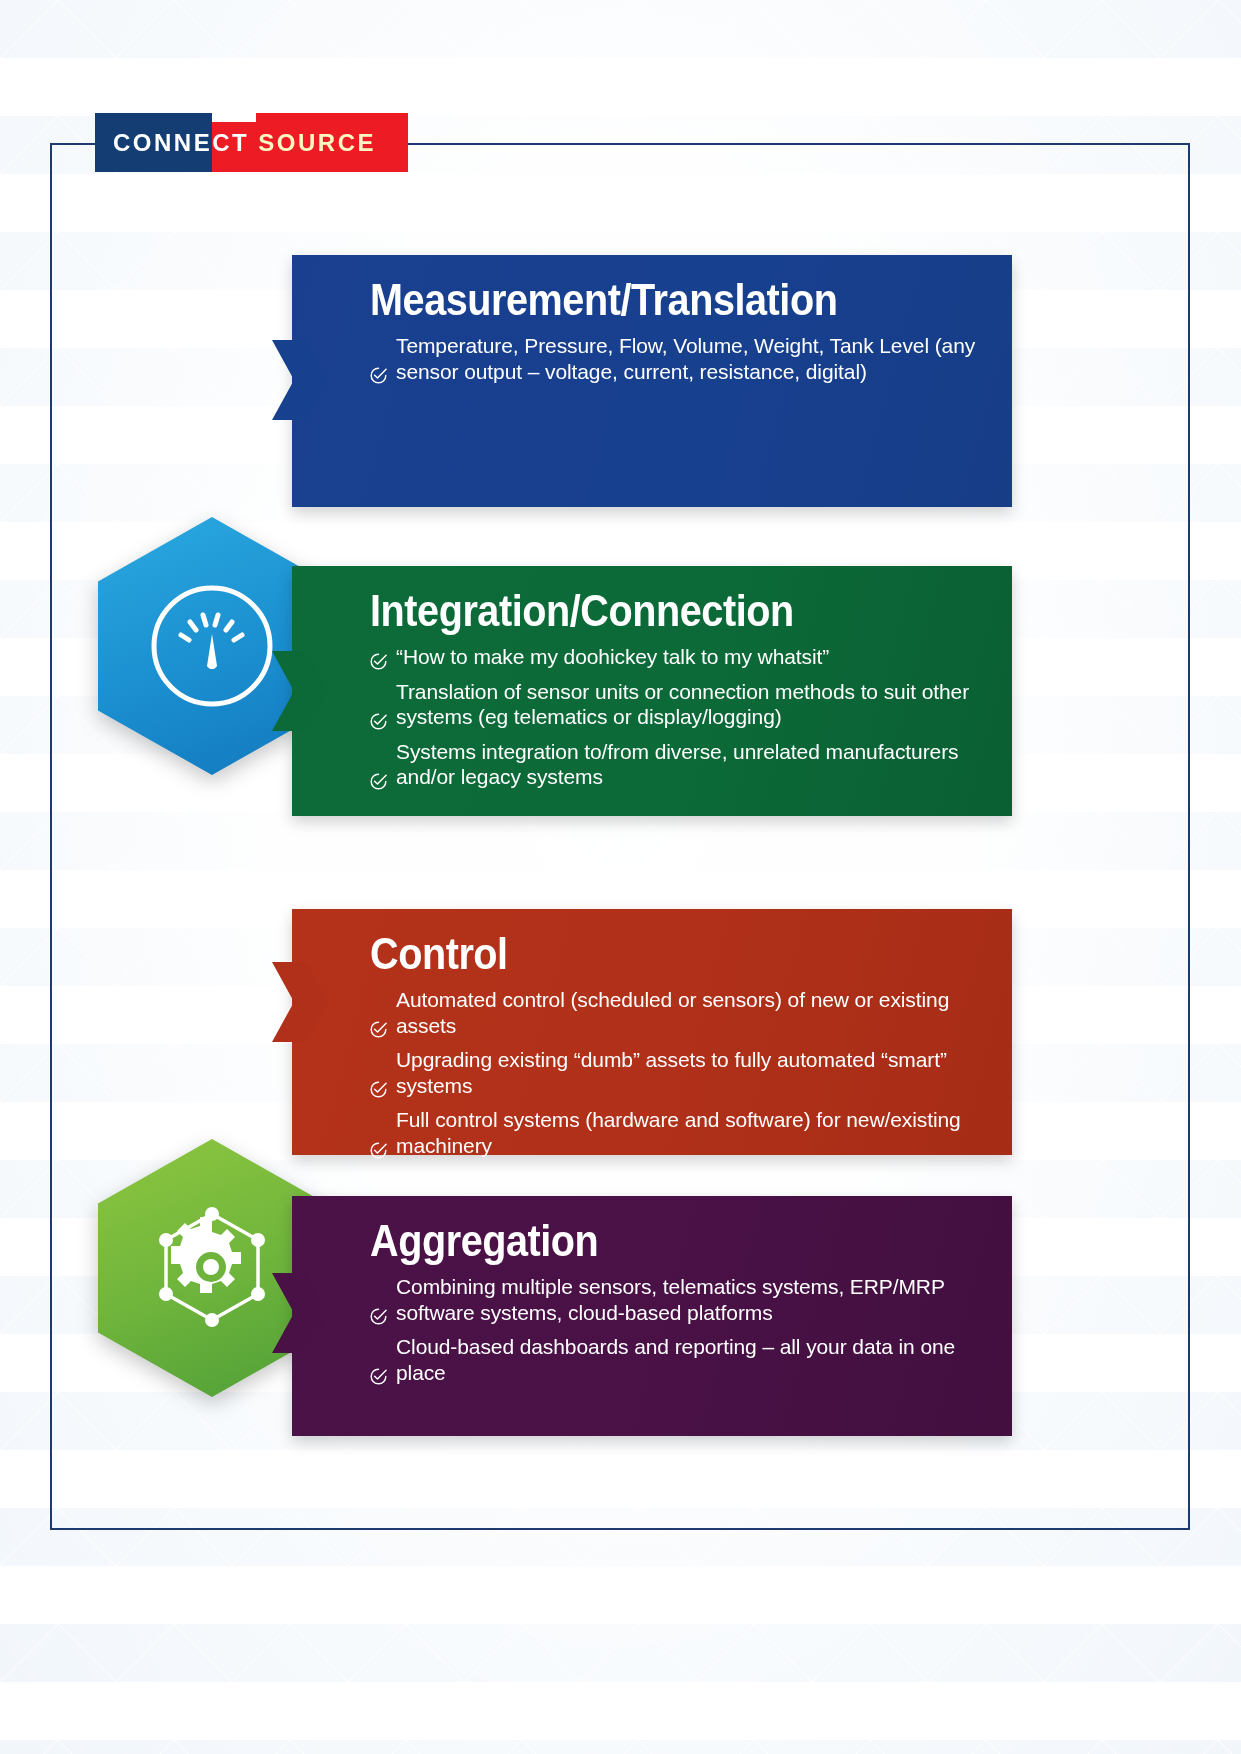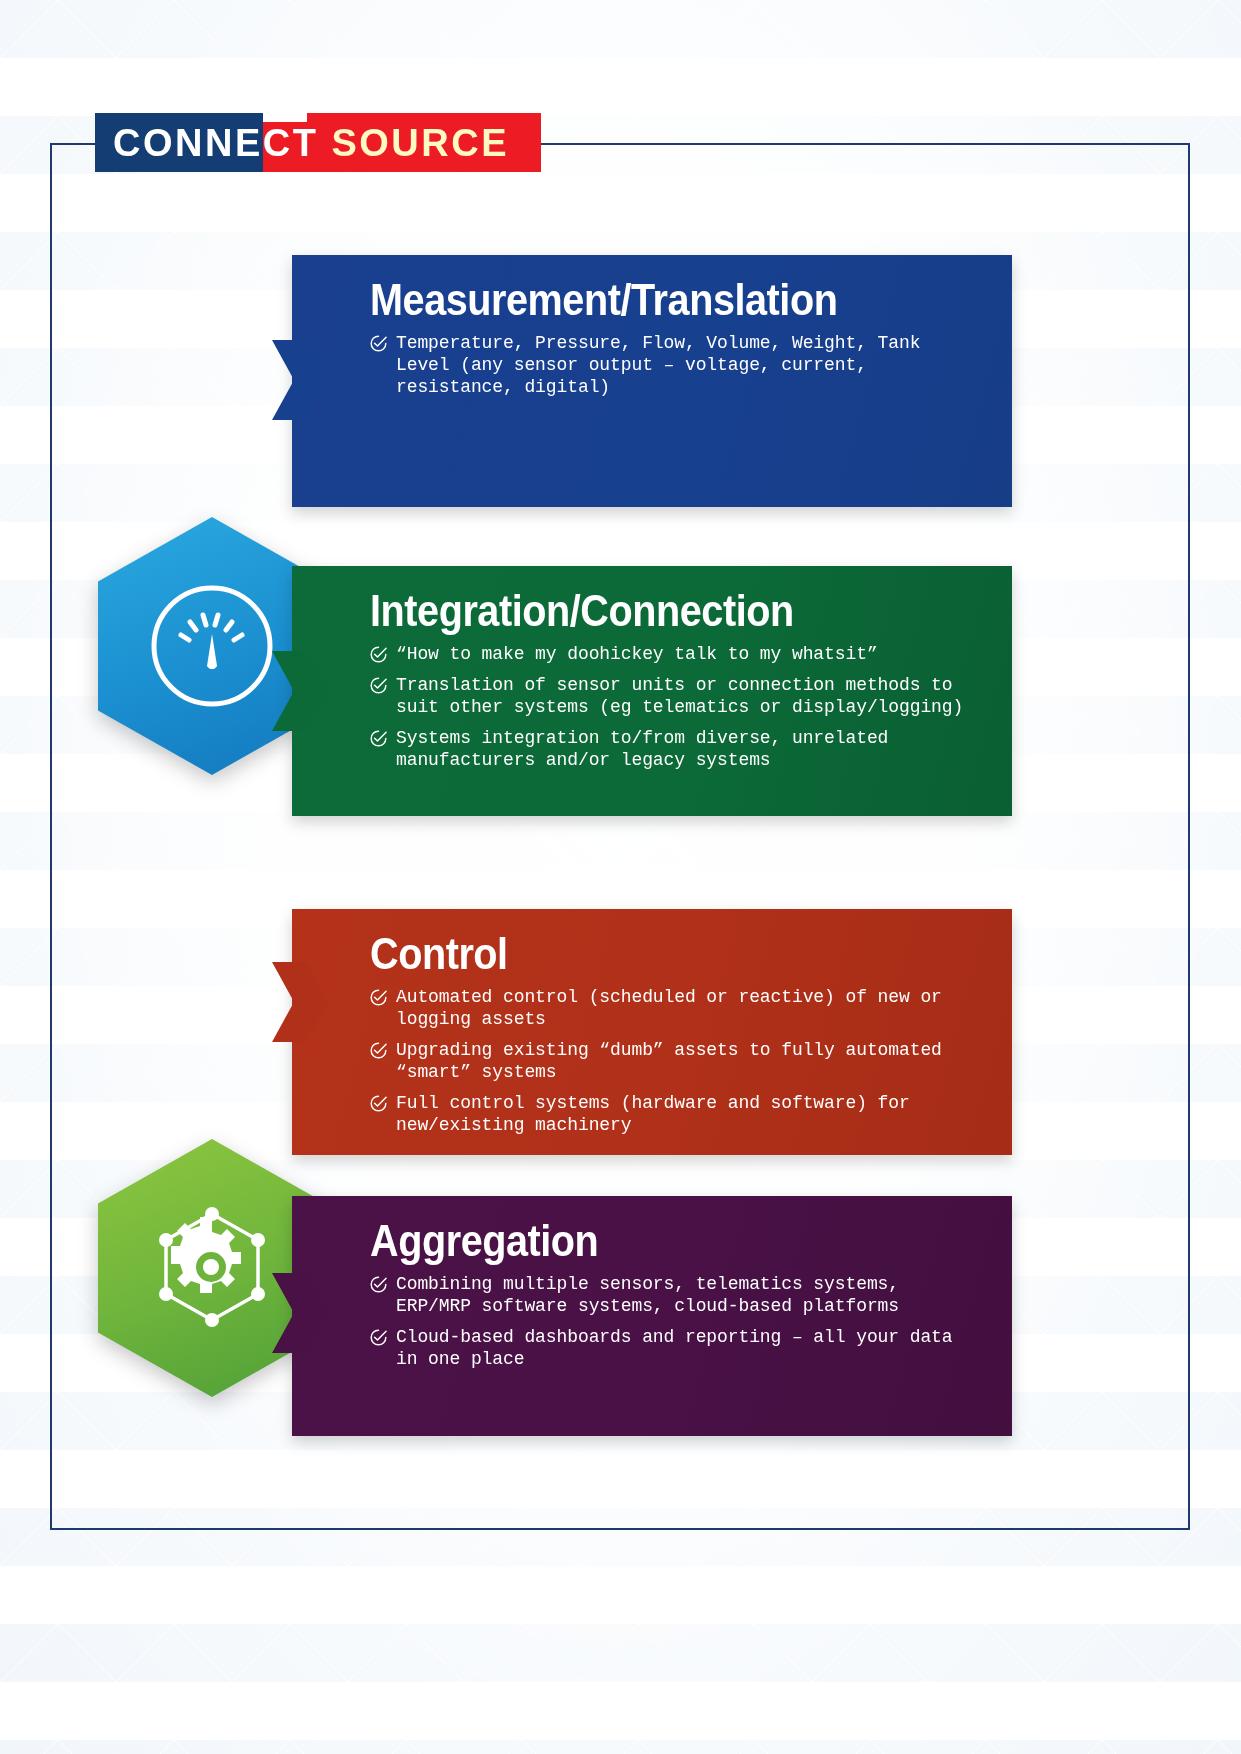--- a/index.html
+++ b/index.html
@@ -78,21 +78,21 @@
     content: "";
     position: absolute;
     left: 0;
     top: 0;
     width: 44px;
     height: 9px;
     background: #ffffff;
   }
   .logo-txt {
     font-family: "Liberation Sans", sans-serif;
-    font-size: 38px;
+    font-size: 24px;
     font-weight: 700;
     letter-spacing: 2.5px;
     white-space: pre;
   }
   .logo-w  { color: #ffffff; }
   .logo-n  { color: #fef9c3; font-weight: 700; letter-spacing: 2.5px; }
 
   
   .row {
     position: absolute;
@@ -117,26 +117,25 @@
     line-height: 1.02;
     letter-spacing: -.5px;
     transform: scaleX(.88);
     transform-origin: left center;
     white-space: nowrap;
     margin-bottom: 10px;
   }
   .bullets { list-style: none; }
   .bullet {
     display: flex;
-    align-items: flex-start;
-    font-size: 18px;
+    align-items: flex-end;
+    font-size: 21px;
     line-height: 1.22;
     margin-bottom: 9px;
     letter-spacing: -.1px;
-    font-family: Liberation Mono, monospace;
   }
   .bullet:last-child { margin-bottom: 0; }
   .bullet.sub { margin-left: 26px; }
   .tick {
     flex: 0 0 auto;
     width: 17px;
     height: 17px;
     margin-right: 9px;
     margin-top: 2px;
   }
@@ -313,21 +312,21 @@
   <div class="card">
     <div class="card-title">Control</div>
     <ul class="bullets">
       <li class="bullet">
         <span class="tick">
           <svg width="17" height="17" viewBox="0 0 20 20">
               <path d="M10 1.4a8.6 8.6 0 1 0 8.6 8.6" fill="none" stroke="#fff" stroke-width="1.7" stroke-linecap="round"></path>
               <path d="M5.4 9.6l3.4 3.4L18.9 2.6" fill="none" stroke="#fff" stroke-width="1.7" stroke-linecap="round" stroke-linejoin="round"></path>
             </svg>
         </span>
-        <span class="btext">Automated control (scheduled or reactive) of new or logging assets</span>
+        <span class="btext">Automated control (scheduled or sensors) of new or existing assets</span>
       </li>
       <li class="bullet">
         <span class="tick">
           <svg width="17" height="17" viewBox="0 0 20 20">
               <path d="M10 1.4a8.6 8.6 0 1 0 8.6 8.6" fill="none" stroke="#fff" stroke-width="1.7" stroke-linecap="round"></path>
               <path d="M5.4 9.6l3.4 3.4L18.9 2.6" fill="none" stroke="#fff" stroke-width="1.7" stroke-linecap="round" stroke-linejoin="round"></path>
             </svg>
         </span>
         <span class="btext">Upgrading existing “dumb” assets to fully automated “smart” systems</span>
       </li>

